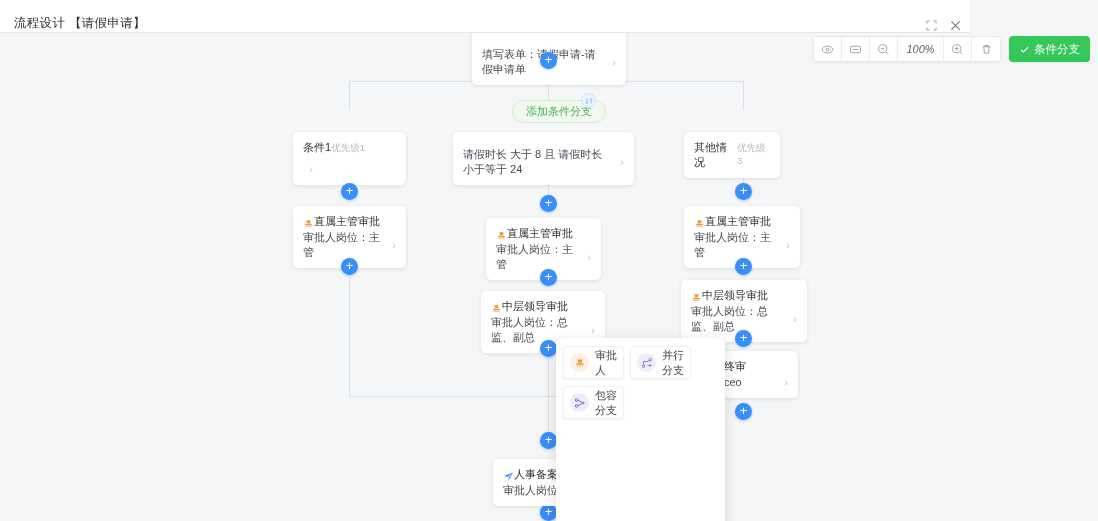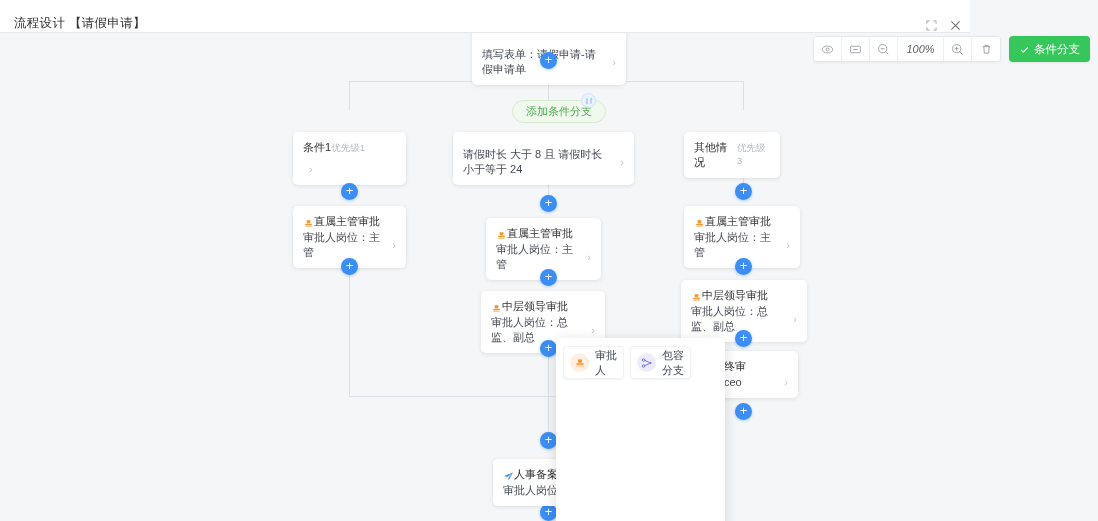--- a/index.html
+++ b/index.html
@@ -474,20 +474,31 @@
             <path d="M5 3.2h6l-.8 4.3h-4.4z" fill="#f0952a"></path>
             <rect x="3.2" y="8.3" width="9.6" height="2.1" rx=".5" fill="#f0952a"></rect>
             <rect x="3.2" y="11.4" width="9.6" height="1.4" rx=".5" fill="#f7b96a"></rect>
           </svg>
       </span>
       <span>审批人</span>
     </div>
 
 
 
+    <div class="popup-item">
+      <span class="menu-ico" style="background:#f0edfb;">
+        <svg width="12" height="12" viewBox="0 0 16 16">
+            <circle cx="3.4" cy="12.2" r="1.7" fill="none" stroke="#7a5cd6" stroke-width="1.1"></circle>
+            <circle cx="12.4" cy="3.6" r="1.7" fill="none" stroke="#7a5cd6" stroke-width="1.1"></circle>
+            <circle cx="12.4" cy="11.4" r="1.4" fill="#7a5cd6"></circle>
+            <path d="M3.4 10.5V6h5.4M10.9 4.6L9 6M10.9 11.2H8.8" stroke="#7a5cd6" stroke-width="1.1" fill="none"></path>
+          </svg>
+      </span>
+      <span>并行分支</span>
+    </div>
 
     <div class="popup-item">
       <span class="menu-ico" style="background:#eeecfa;">
         <svg width="12" height="12" viewBox="0 0 16 16">
             <circle cx="3.4" cy="4" r="1.7" fill="none" stroke="#5a5bd0" stroke-width="1.1"></circle>
             <circle cx="3.4" cy="12" r="1.7" fill="none" stroke="#5a5bd0" stroke-width="1.1"></circle>
             <circle cx="12.4" cy="8" r="1.6" fill="#8f7ae0"></circle>
             <path d="M5.1 4.6l5.8 2.6M5.1 11.4l5.8-2.6" stroke="#5a5bd0" stroke-width="1.1" fill="none"></path>
           </svg>
       </span>

